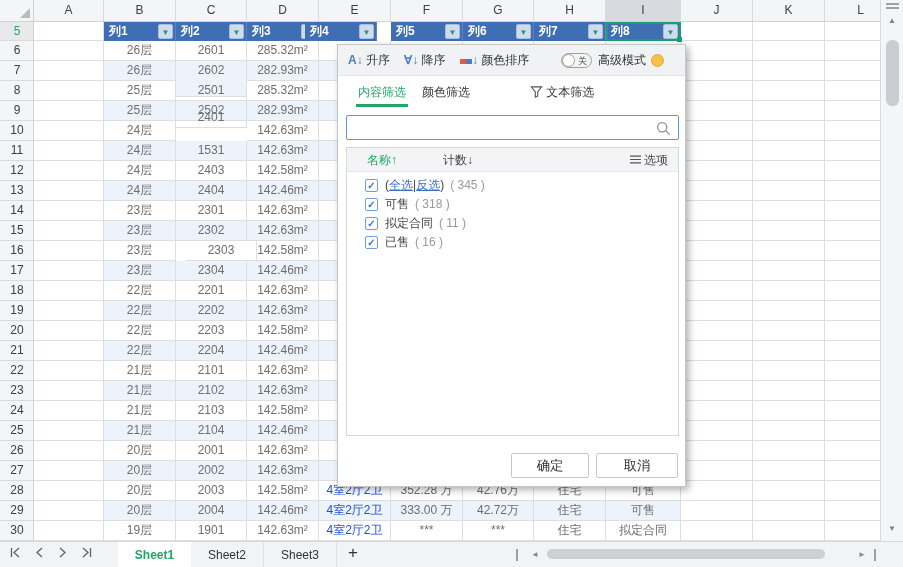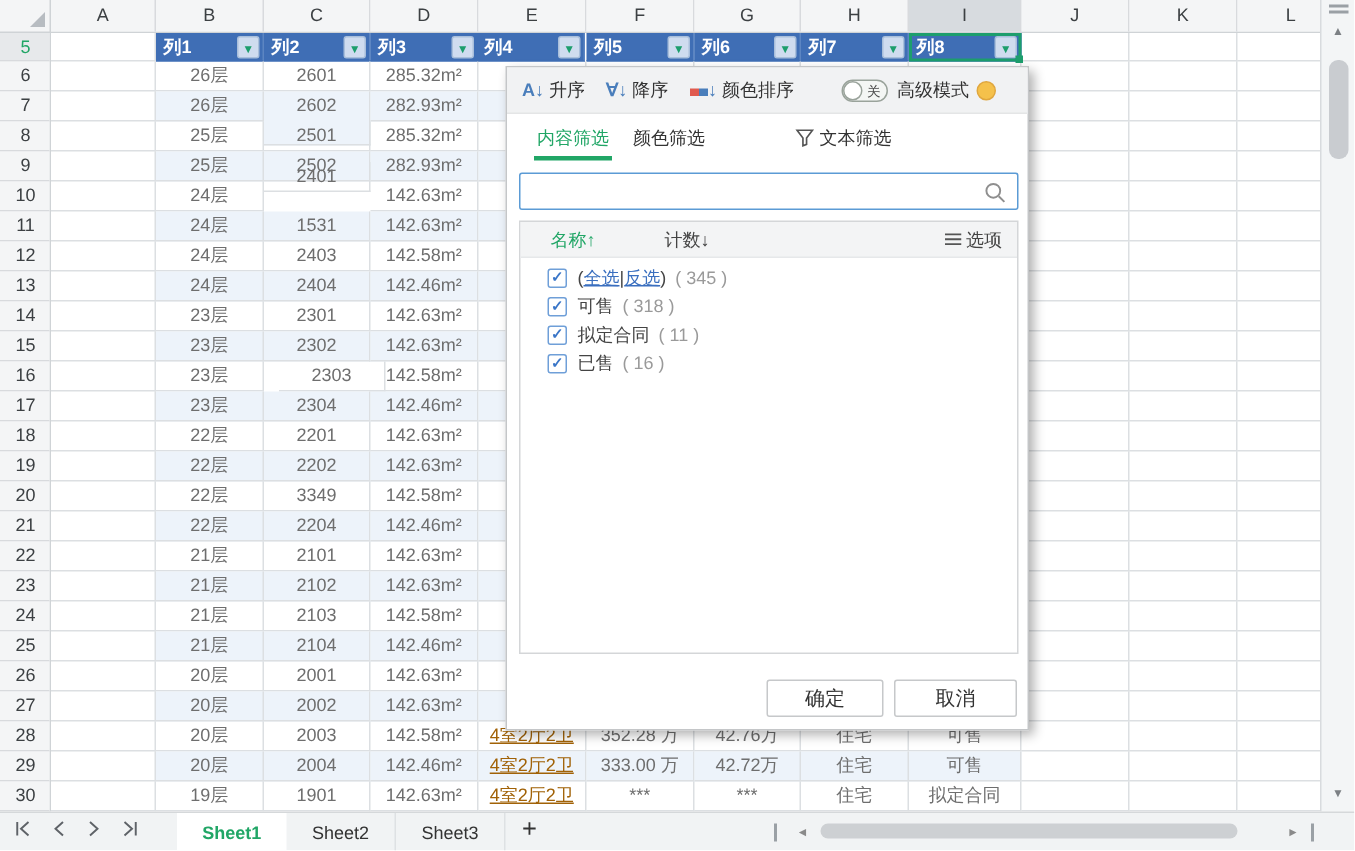--- a/index.html
+++ b/index.html
@@ -16,21 +16,21 @@
   .colhead.sel { background:#d7dbdf; }
   #rowheads { left:0; top:22px; width:34px; height:519px; background:#f4f5f6; border-right:1px solid #cfd3d6; overflow:hidden; }
   .rowhead { position:absolute; left:0; width:34px; text-align:center; color:#3c4043; border-bottom:1px solid #d8dadd; background:#f4f5f6; }
   .rowhead.sel { color:#21a666; background:#e7e9eb; }
 
   
   #gridbody { left:34px; top:22px; width:846px; height:519px; overflow:hidden; background:#fff; }
   .cell { position:absolute; border-right:1px solid #dcdfe2; border-bottom:1px solid #dcdfe2; overflow:hidden; white-space:nowrap; text-align:center; color:#6e6e6e; }
   .cell.band { background:#edf3fa; }
   .cell.hdr { background:#3f6eb5; color:#fff; font-weight:bold; text-align:left; padding-left:5px; border-right:1px solid #5c85c2; border-bottom:1px solid #3f6eb5; }
-  .cell.link { color:#a16207;text-decoration:underline; }
+  .cell.link { color:#1d4ed8; }
   .dropbtn { position:absolute; right:2px; top:2px; width:15px; height:15px; background:#cfdcef; border:1px solid #a9bfdb; border-radius:2px; line-height:13px; text-align:center; }
   .dropbtn .dar { color:#1d9e6d; font-size:8px; }
   #selbox { border:2px solid #1d9e6d; background:transparent; z-index:5; }
   #selhandle { width:5px; height:5px; background:#1d9e6d; z-index:6; }
 
   
   #panel { left:337px; top:44px; width:349px; height:443px; background:#fff; border:1px solid #c4c6c8; box-shadow:3px 3px 7px rgba(0,0,0,.3); z-index:20; }
   #ptoolbar { left:0; top:0; width:100%; height:31px; background:#f1f2f3; border-bottom:1px solid #e4e5e6; }
   .titem { position:absolute; top:0; height:31px; line-height:31px; color:#333; }
   .sico { color:#4a7ebb; font-weight:bold; }
@@ -122,21 +122,21 @@
       <div class="rowhead" style="top: 439px; height: 20px; line-height: 19px;">27</div>
       <div class="rowhead" style="top: 459px; height: 20px; line-height: 19px;">28</div>
       <div class="rowhead" style="top: 479px; height: 20px; line-height: 19px;">29</div>
       <div class="rowhead" style="top: 499px; height: 20px; line-height: 19px;">30</div>
     </div>
   <div id="gridbody" class="abs">
       <div class="cell" style="left: 0px; top: 0px; width: 70px; height: 19px; line-height: 18px;"></div>
       <div class="cell hdr" style="left: 70px; top: 0px; width: 72px; height: 19px; line-height: 18px;"><span>列1</span><div class="dropbtn"><span class="dar">▼</span></div></div>
       <div class="cell hdr" style="left: 142px; top: 0px; width: 71px; height: 19px; line-height: 18px;"><span>列2</span><div class="dropbtn"><span class="dar">▼</span></div></div>
       <div class="cell hdr" style="left: 213px; top: 0px; width: 72px; height: 19px; line-height: 18px;"><span>列3</span><div class="dropbtn"><span class="dar">▼</span></div></div>
-      <div class="cell hdr" style="left: 284px; top: 0px; width: 72px; height: 19px; line-height: 18px;"><span>列4</span><div class="dropbtn"><span class="dar">▼</span></div></div>
+      <div class="cell hdr" style="left: 271px; top: 0px; width: 72px; height: 19px; line-height: 18px;"><span>列4</span><div class="dropbtn"><span class="dar">▼</span></div></div>
       <div class="cell hdr" style="left: 357px; top: 0px; width: 72px; height: 19px; line-height: 18px;"><span>列5</span><div class="dropbtn"><span class="dar">▼</span></div></div>
       <div class="cell hdr" style="left: 429px; top: 0px; width: 71px; height: 19px; line-height: 18px;"><span>列6</span><div class="dropbtn"><span class="dar">▼</span></div></div>
       <div class="cell hdr" style="left: 500px; top: 0px; width: 72px; height: 19px; line-height: 18px;"><span>列7</span><div class="dropbtn"><span class="dar">▼</span></div></div>
       <div class="cell hdr" style="left: 572px; top: 0px; width: 75px; height: 19px; line-height: 18px;"><span>列8</span><div class="dropbtn"><span class="dar">▼</span></div></div>
       <div class="cell" style="left: 647px; top: 0px; width: 72px; height: 19px; line-height: 18px;"></div>
       <div class="cell" style="left: 719px; top: 0px; width: 72px; height: 19px; line-height: 18px;"></div>
       <div class="cell" style="left: 791px; top: 0px; width: 72px; height: 19px; line-height: 18px;"></div>
       <div class="cell" style="left: 0px; top: 19px; width: 70px; height: 20px; line-height: 19px;"></div>
       <div class="cell" style="left: 70px; top: 19px; width: 72px; height: 20px; line-height: 19px;">26层</div>
       <div class="cell" style="left: 142px; top: 19px; width: 71px; height: 20px; line-height: 19px;">2601</div>
@@ -300,21 +300,21 @@
       <div class="cell band" style="left: 285px; top: 279px; width: 72px; height: 20px; line-height: 19px;"></div>
       <div class="cell band" style="left: 357px; top: 279px; width: 72px; height: 20px; line-height: 19px;"></div>
       <div class="cell band" style="left: 429px; top: 279px; width: 71px; height: 20px; line-height: 19px;"></div>
       <div class="cell band" style="left: 500px; top: 279px; width: 72px; height: 20px; line-height: 19px;"></div>
       <div class="cell band" style="left: 572px; top: 279px; width: 75px; height: 20px; line-height: 19px;"></div>
       <div class="cell" style="left: 647px; top: 279px; width: 72px; height: 20px; line-height: 19px;"></div>
       <div class="cell" style="left: 719px; top: 279px; width: 72px; height: 20px; line-height: 19px;"></div>
       <div class="cell" style="left: 791px; top: 279px; width: 72px; height: 20px; line-height: 19px;"></div>
       <div class="cell" style="left: 0px; top: 299px; width: 70px; height: 20px; line-height: 19px;"></div>
       <div class="cell" style="left: 70px; top: 299px; width: 72px; height: 20px; line-height: 19px;">22层</div>
-      <div class="cell" style="left: 142px; top: 299px; width: 71px; height: 20px; line-height: 19px;">3349</div>
+      <div class="cell" style="left: 142px; top: 299px; width: 71px; height: 20px; line-height: 19px;">2203</div>
       <div class="cell" style="left: 213px; top: 299px; width: 72px; height: 20px; line-height: 19px;">142.58m²</div>
       <div class="cell" style="left: 285px; top: 299px; width: 72px; height: 20px; line-height: 19px;"></div>
       <div class="cell" style="left: 357px; top: 299px; width: 72px; height: 20px; line-height: 19px;"></div>
       <div class="cell" style="left: 429px; top: 299px; width: 71px; height: 20px; line-height: 19px;"></div>
       <div class="cell" style="left: 500px; top: 299px; width: 72px; height: 20px; line-height: 19px;"></div>
       <div class="cell" style="left: 572px; top: 299px; width: 75px; height: 20px; line-height: 19px;"></div>
       <div class="cell" style="left: 647px; top: 299px; width: 72px; height: 20px; line-height: 19px;"></div>
       <div class="cell" style="left: 719px; top: 299px; width: 72px; height: 20px; line-height: 19px;"></div>
       <div class="cell" style="left: 791px; top: 299px; width: 72px; height: 20px; line-height: 19px;"></div>
       <div class="cell" style="left: 0px; top: 319px; width: 70px; height: 20px; line-height: 19px;"></div>

